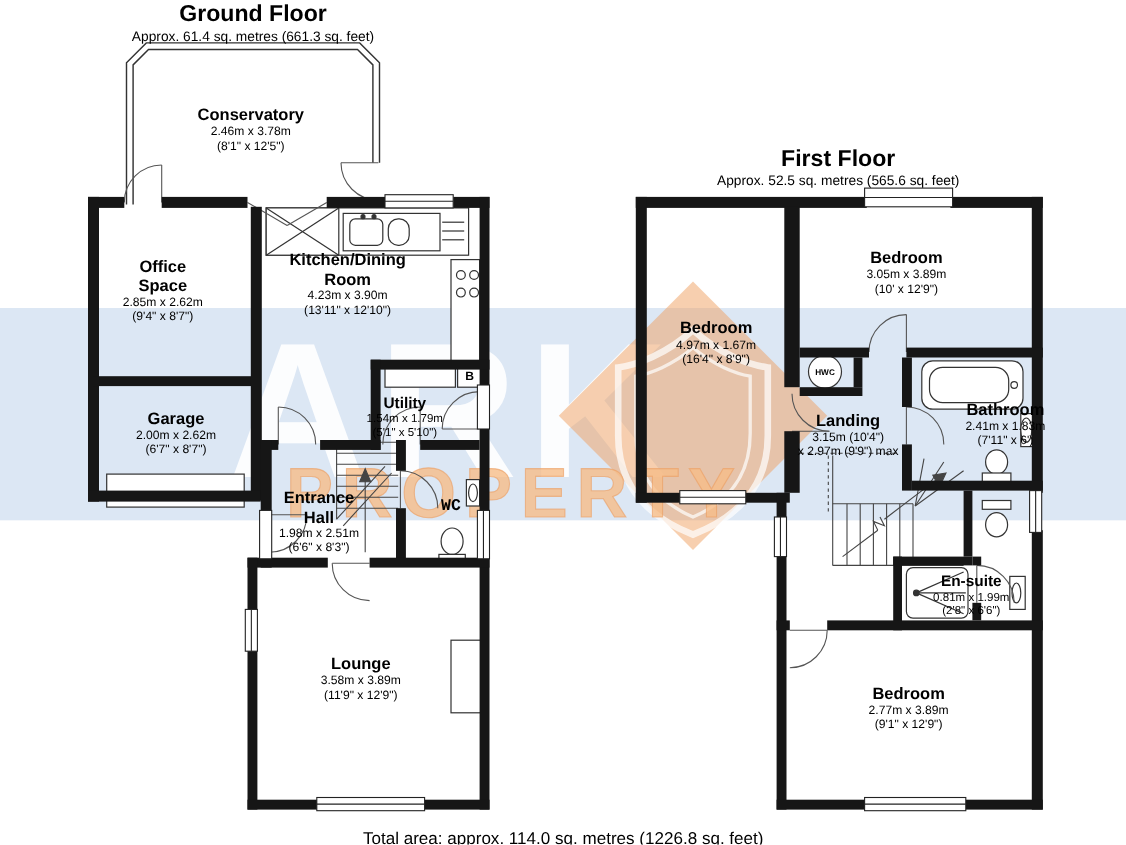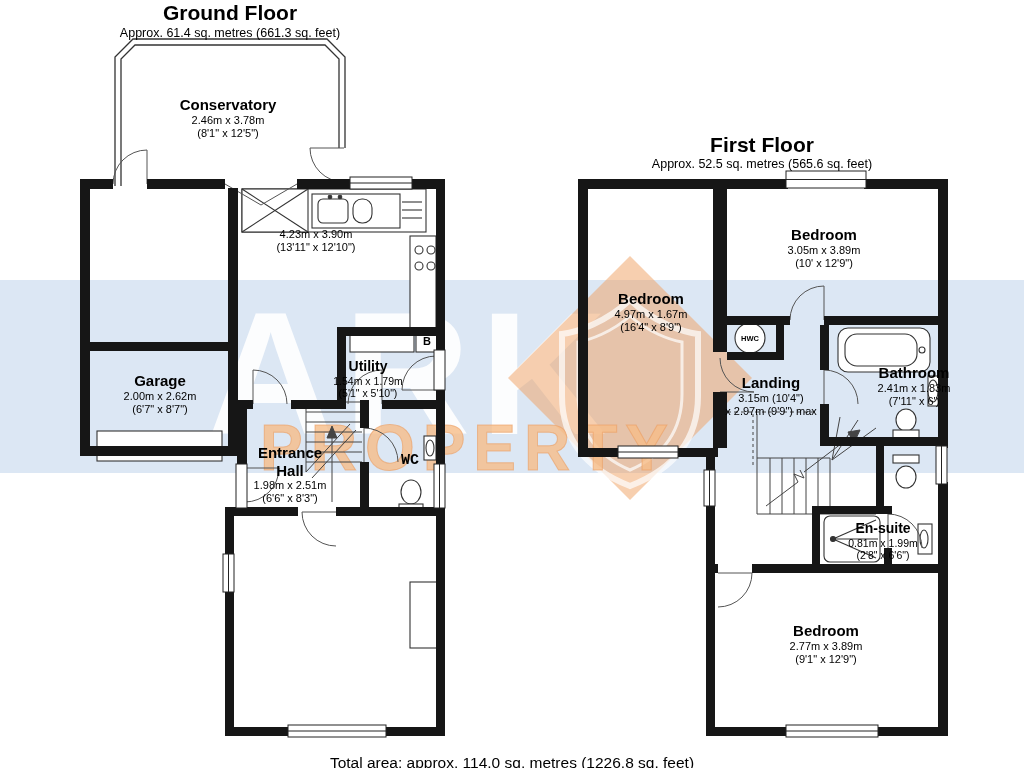--- a/index.html
+++ b/index.html
@@ -306,28 +306,36 @@
 
   <div class="floor-title" style="left:230px;top:1px">Ground Floor</div>
   <div class="floor-sub" style="left:230px;top:26px">Approx. 61.4 sq. metres (661.3 sq. feet)</div>
 
   <div class="lbl" style="left:228px;top:96px">
     <span class="nm">Conservatory</span>
     <span class="d1">2.46m x 3.78m</span>
     <span class="d2">(8'1" x 12'5")</span>
   </div>
 
+  <div class="lbl" style="left:148px;top:234px">
+    <span class="nm">Office
+Space</span>
+    <span class="d1">2.85m x 2.62m</span>
+    <span class="d2">(9'4" x 8'7")</span>
+  </div>
 
   <div class="lbl" style="left:160px;top:372px">
     <span class="nm">Garage</span>
     <span class="d1">2.00m x 2.62m</span>
     <span class="d2">(6'7" x 8'7")</span>
   </div>
 
   <div class="lbl" style="left:316px;top:228px">
+    <span class="nm">Kitchen/Dining
+Room</span>
     <span class="d1">4.23m x 3.90m</span>
     <span class="d2">(13'11" x 12'10")</span>
   </div>
 
   <div class="lbl small" style="left:368px;top:358px">
     <span class="nm">Utility</span>
     <span class="d1">1.54m x 1.79m</span>
     <span class="d2">(5'1" x 5'10")</span>
   </div>
 
@@ -335,20 +343,25 @@
     <span class="nm">Entrance
 Hall</span>
     <span class="d1">1.98m x 2.51m</span>
     <span class="d2">(6'6" x 8'3")</span>
   </div>
 
   <div class="lbl" style="left:410px;top:452px">
     <span class="nm wc-name">WC</span>
   </div>
 
+  <div class="lbl" style="left:328px;top:595px">
+    <span class="nm">Lounge</span>
+    <span class="d1">3.58m x 3.89m</span>
+    <span class="d2">(11'9" x 12'9")</span>
+  </div>
 
   <div class="floor-title" style="left:762px;top:133px">First Floor</div>
   <div class="floor-sub" style="left:762px;top:157px">Approx. 52.5 sq. metres (565.6 sq. feet)</div>
 
   <div class="lbl" style="left:651px;top:290px">
     <span class="nm">Bedroom</span>
     <span class="d1">4.97m x 1.67m</span>
     <span class="d2">(16'4" x 8'9")</span>
   </div>
 

